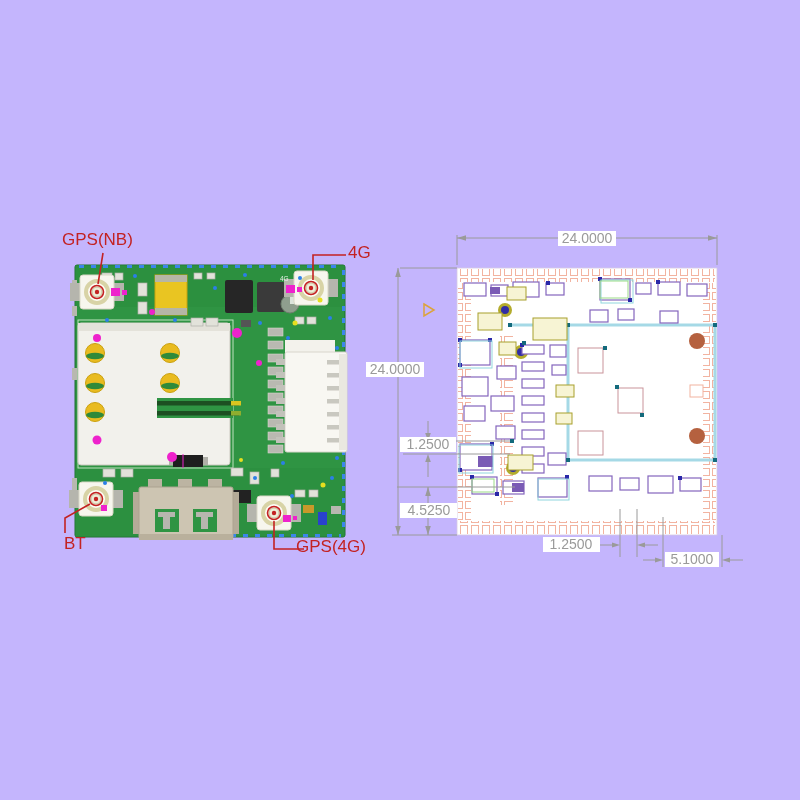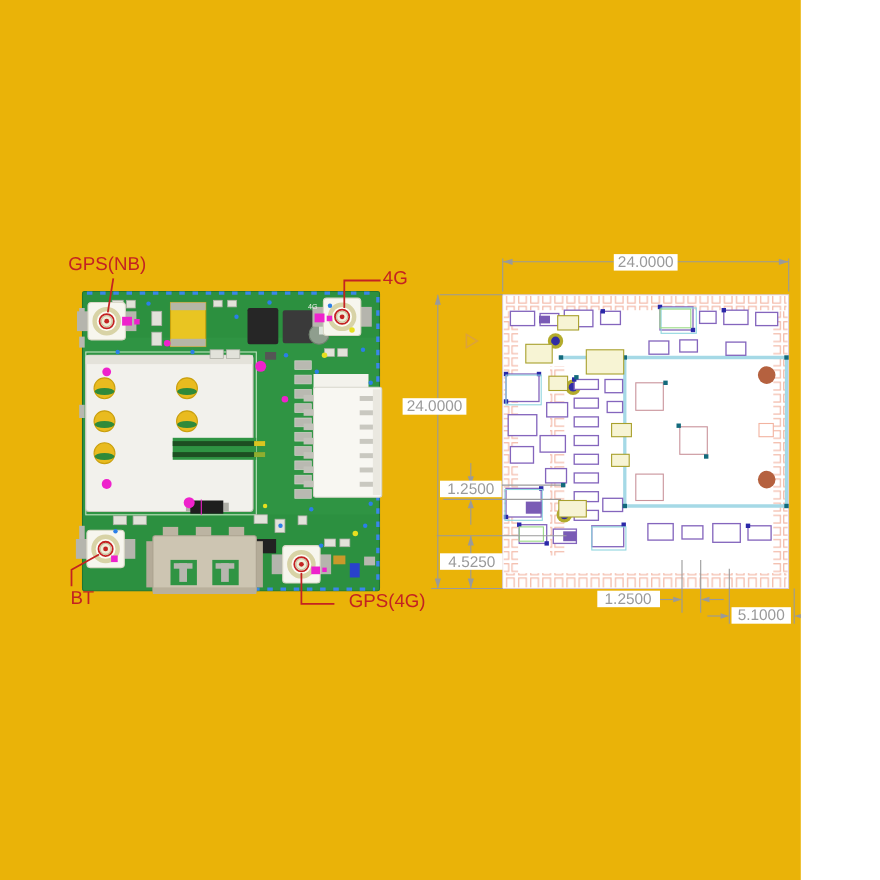--- a/index.html
+++ b/index.html
@@ -1,25 +1,25 @@
 <!DOCTYPE html>
 <html><head>
 <meta charset="utf-8">
 <style>
   html,body{margin:0;padding:0;background:#ffffff;}
-  .stage{position:relative;width:728px;height:800px;background:#eab308;overflow:hidden;
+  .stage{position:relative;width:800px;height:800px;background:#c4b5fd;overflow:hidden;
          font-family:"Liberation Sans",sans-serif;}
   figure{position:absolute;margin:0;padding:0;}
   .photo-panel{left:45px;top:228px;width:350px;height:335px;}
   .cad-panel{left:360px;top:225px;width:435px;height:355px;}
   .photo-label{position:absolute;color:#c32222;font-size:17px;line-height:1.1;white-space:nowrap;}
   .lbl-gps-nb{left:17px;top:3px;}
   .lbl-4g{left:303px;top:16px;}
   .lbl-bt{left:19px;top:307px;}
-  .lbl-gps-4g{left:272px;top:310px;}
+  .lbl-gps-4g{left:251px;top:310px;}
   svg{display:block;}
 </style>
 </head>
 <body>
 
 <div class="stage">
 
   <figure class="photo-panel">
     <svg width="350" height="335" viewBox="0 0 350 335">
 

